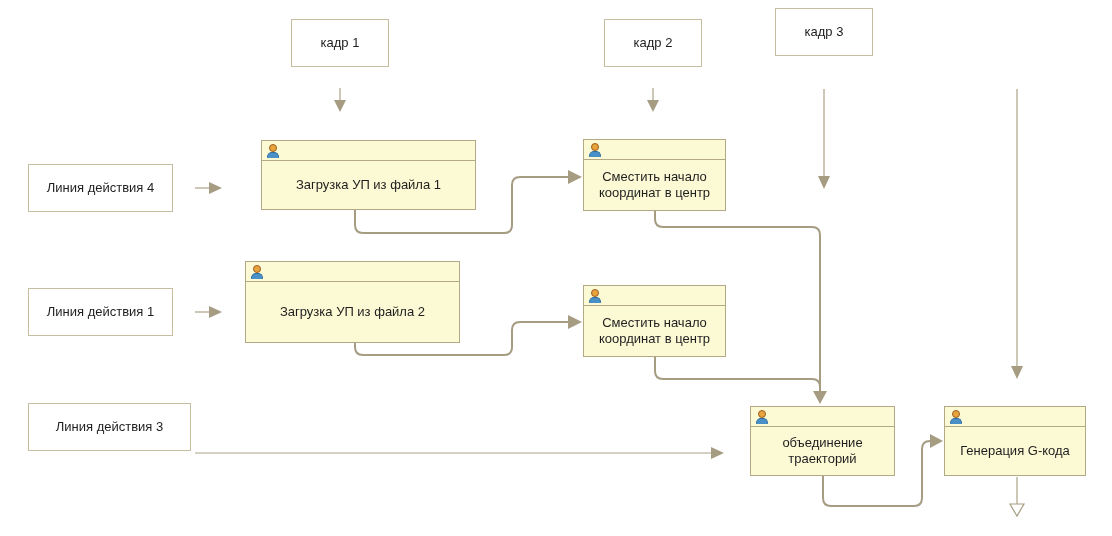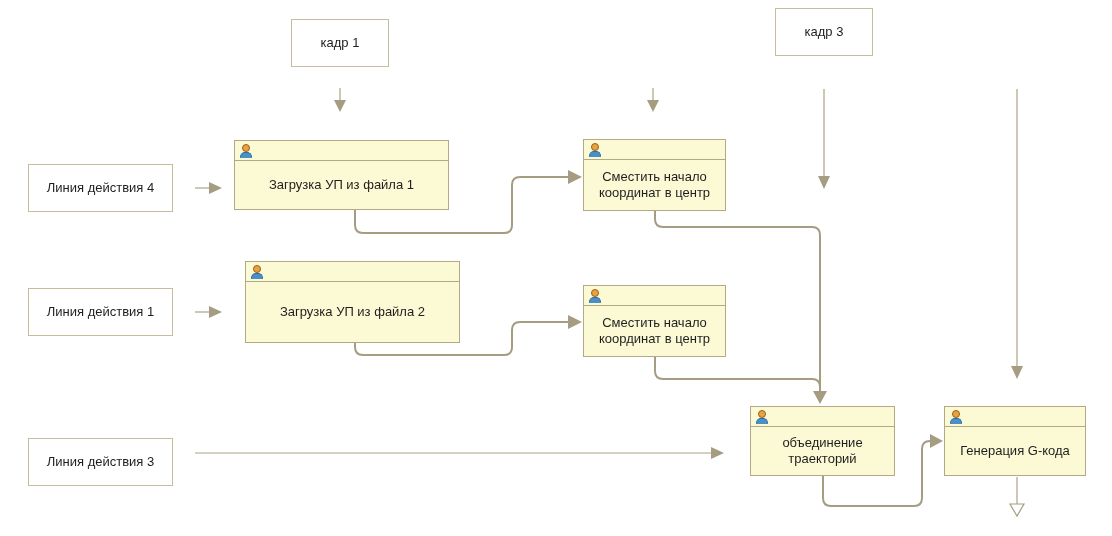--- a/index.html
+++ b/index.html
@@ -129,35 +129,38 @@
 
     <g>
       <path class="thin" d="M1017,477 V504"></path>
       <path class="head-hollow" d="M1010,504 H1024 L1017,516 Z"></path>
     </g>
   </svg>
 
   <div class="node plain" style="left:291px;top:19px;width:98px;height:48px">
     <span>кадр 1</span>
   </div>
+  <div class="node plain" style="left:604px;top:19px;width:98px;height:48px">
+    <span>кадр 2</span>
+  </div>
   <div class="node plain" style="left:775px;top:8px;width:98px;height:48px">
     <span>кадр 3</span>
   </div>
 
   <div class="node plain" style="left:28px;top:164px;width:145px;height:48px">
     <span>Линия действия 4</span>
   </div>
   <div class="node plain" style="left:28px;top:288px;width:145px;height:48px">
     <span>Линия действия 1</span>
   </div>
-  <div class="node plain" style="left:28px;top:438px;width:145px;height:48px">
+  <div class="node plain" style="left:28px;top:403px;width:163px;height:48px">
     <span>Линия действия 3</span>
   </div>
 
-  <div class="node task" style="left:234px;top:140px;width:215px;height:70px">
+  <div class="node task" style="left:261px;top:140px;width:215px;height:70px">
     <div class="task-header">
       <span class="person-icon"></span>
     </div>
     <div class="task-body">Загрузка УП из файла 1</div>
   </div>
 
   <div class="node task" style="left:245px;top:261px;width:215px;height:82px">
     <div class="task-header">
       <span class="person-icon"></span>
     </div>

